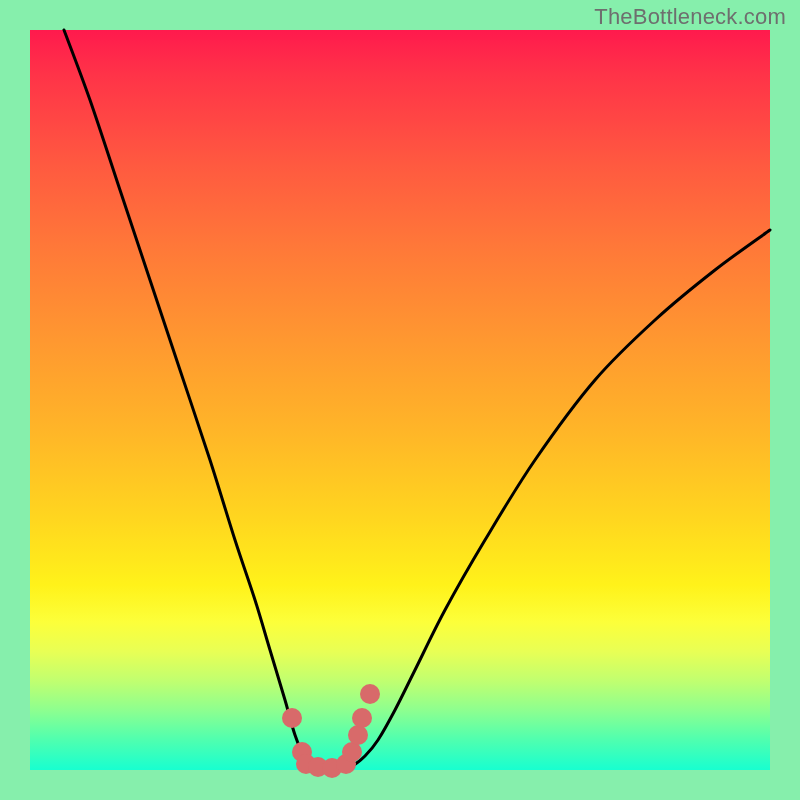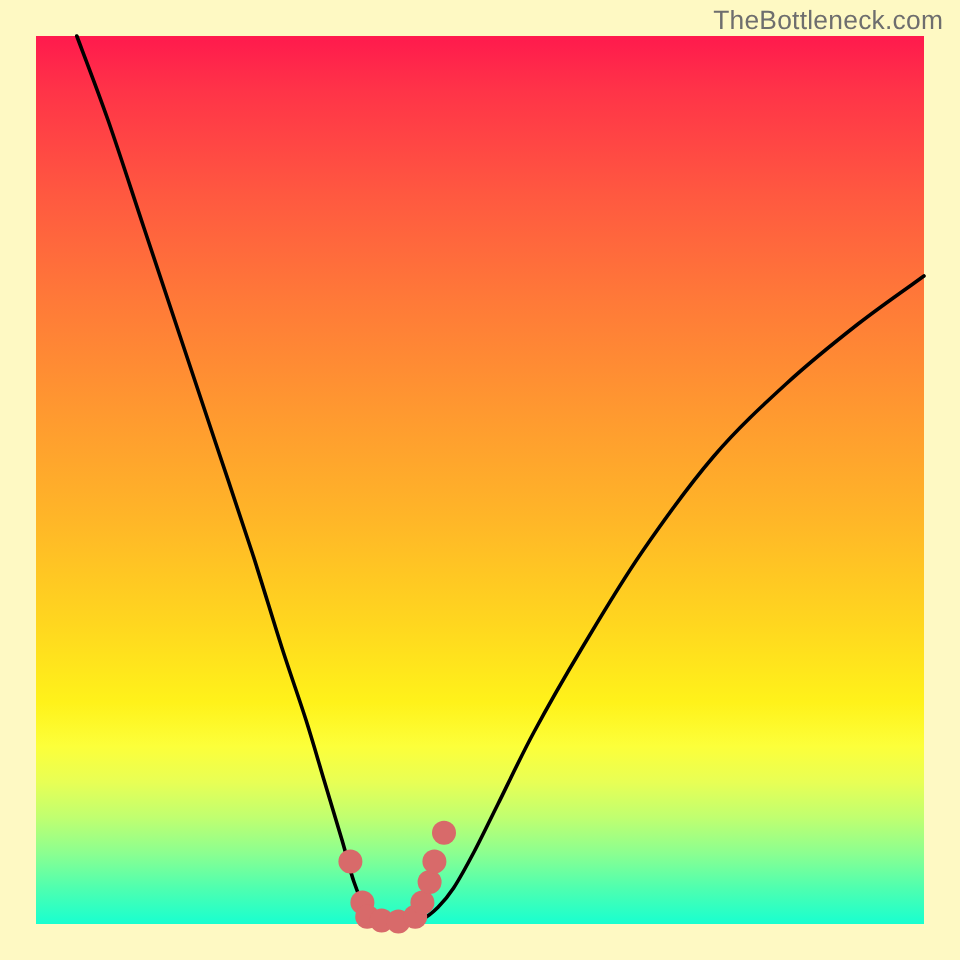--- a/index.html
+++ b/index.html
@@ -10,21 +10,21 @@
     background: #000;
     overflow: hidden;
     font-family: Arial, Helvetica, sans-serif;
   }
   .frame {
     position: absolute;
     top: 0;
     left: 0;
     width: 800px;
     height: 800px;
-    background: #fef9c3;
+    background: #86efac;
   }
   .plot-area {
     position: absolute;
     top: 30px;
     left: 30px;
     width: 740px;
     height: 740px;
     background: linear-gradient(
       to bottom,
       #ff1a4d 0%,

